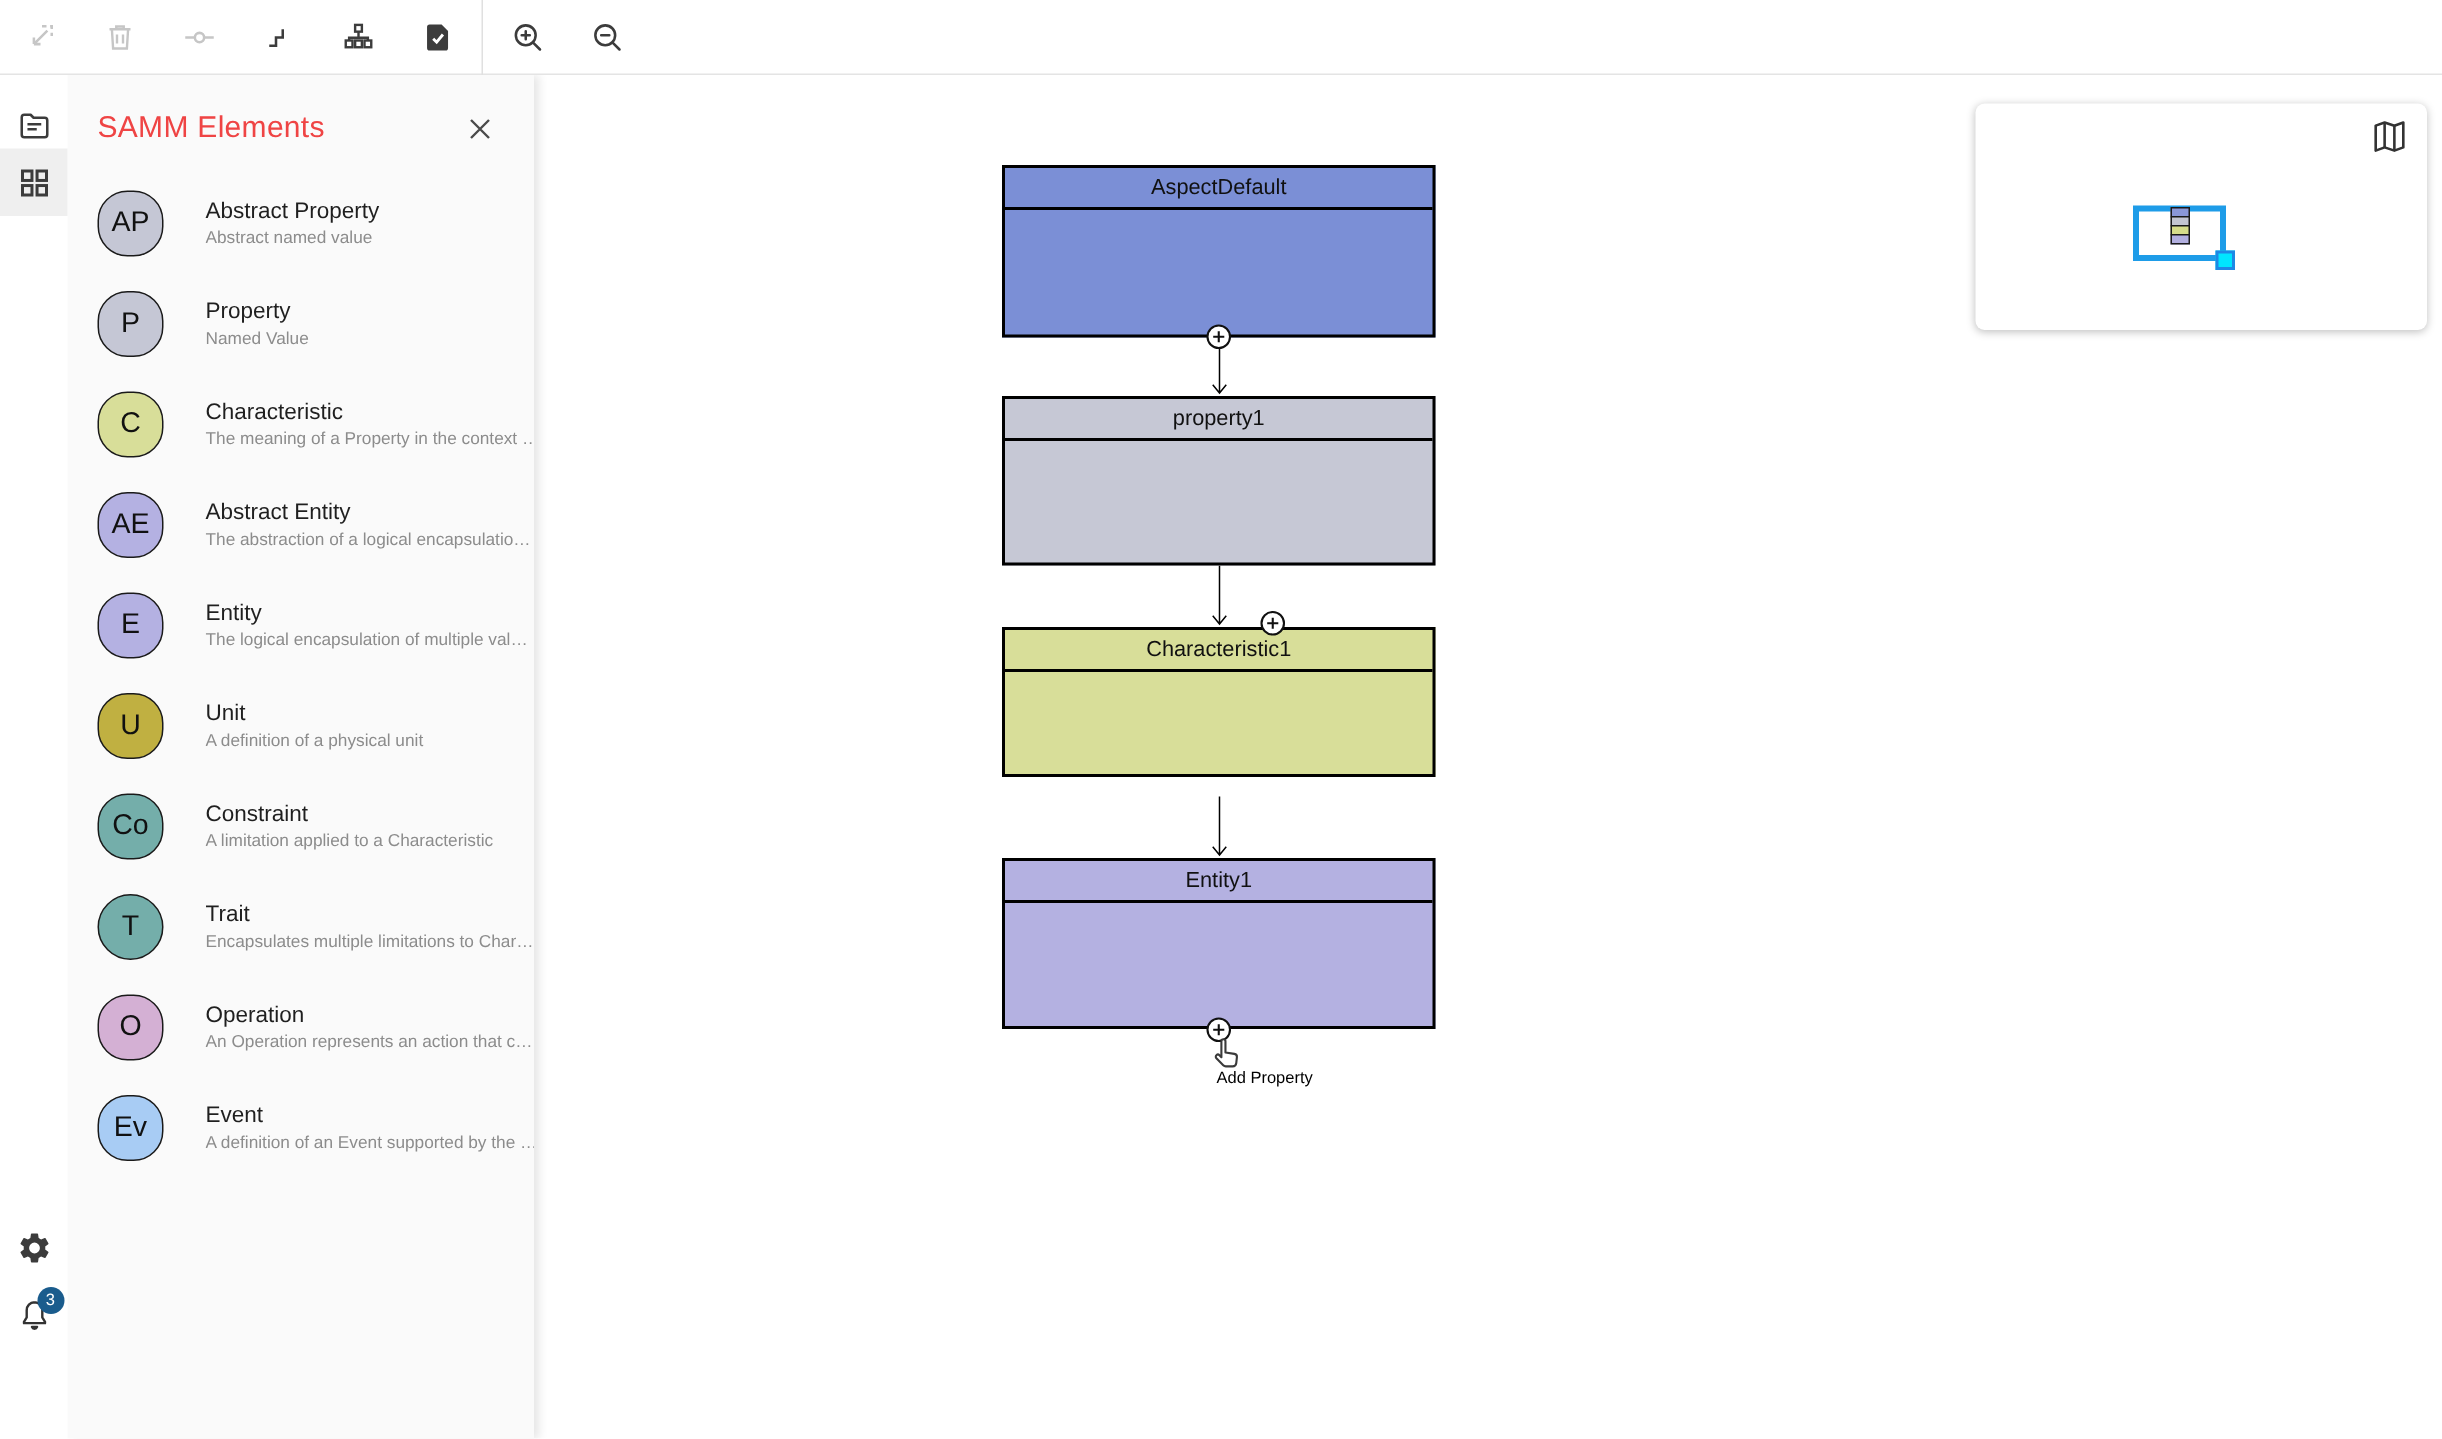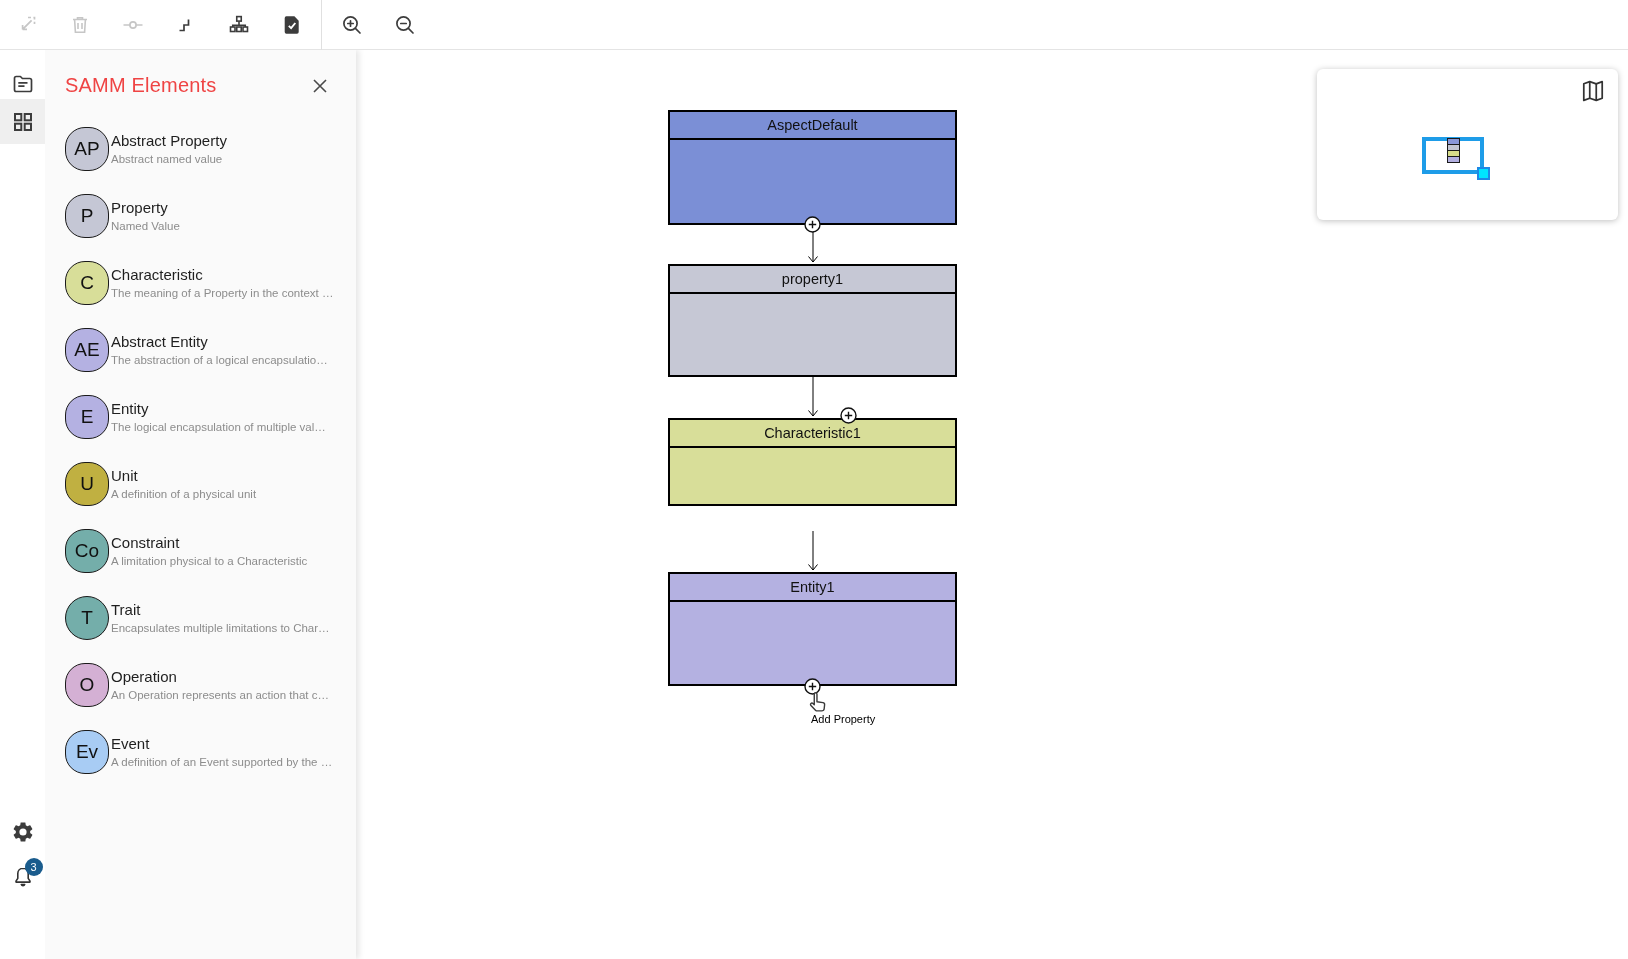--- a/index.html
+++ b/index.html
@@ -27,21 +27,21 @@
            box-shadow:3px 0 6px rgba(0,0,0,0.10); z-index:4; }
   .panel-header { position:relative; padding:24px 20px 0 20px; }
   .panel-title { font-size:20px; font-weight:500; color:#ef4444; letter-spacing:.2px; }
   .panel-close { position:absolute; top:24px; right:24px; width:24px; height:24px;
                  display:flex; align-items:center; justify-content:center; cursor:pointer; background:none; border:none; }
   .el-list { margin-top:30px; padding-left:20px; }
   .el-item { display:flex; align-items:center; height:44px; margin-bottom:23px; cursor:grab; }
   .el-icon { width:44px; height:44px; border:1px solid #1a1a1a; border-radius:20px; flex:0 0 44px;
              display:flex; align-items:center; justify-content:center; font-size:19px; color:#111; }
   .el-icon.circle { border-radius:50%; }
-  .el-text { margin-left:2px; min-width:0; width:228px; }
+  .el-text { margin-left:28px; min-width:0; width:228px; }
   .el-label { font-size:15px; color:#1f1f1f; line-height:20px; }
   .el-desc { font-size:11.5px; color:#8c8c8c; line-height:16px; white-space:nowrap; overflow:hidden; }
 
   
   .canvas { position:absolute; top:50px; left:356px; right:0; bottom:0; background:#fff; overflow:hidden; }
   .edges { position:absolute; left:0; top:0; pointer-events:none; }
   .node { position:absolute; left:312px; width:289px; border:2px solid #000; cursor:move; }
   .node-title { height:28px; border-bottom:2px solid #000; display:flex; align-items:center;
                 justify-content:center; font-size:14.5px; color:#111; }
   .plus-btn { position:absolute; width:17px; height:17px; background:none; border:none; padding:0; cursor:pointer; }
@@ -205,21 +205,21 @@
         <div class="el-icon" style="background-color: rgb(192, 176, 65);">U</div>
         <div class="el-text">
             <div class="el-label">Unit</div>
           <div class="el-desc">A definition of a physical unit</div>
           </div>
       </div>
       <div class="el-item">
         <div class="el-icon" style="background-color: rgb(116, 174, 170);">Co</div>
         <div class="el-text">
             <div class="el-label">Constraint</div>
-          <div class="el-desc">A limitation physical to a Characteristic</div>
+          <div class="el-desc">A limitation applied to a Characteristic</div>
           </div>
       </div>
       <div class="el-item">
         <div class="el-icon circle" style="background-color: rgb(116, 174, 170);">T</div>
         <div class="el-text">
             <div class="el-label">Trait</div>
           <div class="el-desc">Encapsulates multiple limitations to Char…</div>
           </div>
       </div>
       <div class="el-item">
@@ -246,21 +246,21 @@
       <path d="M457 327V366M452.5 360.5 457 366l4.5-5.5"></path>
       <path d="M457 481V520M452.5 514.5 457 520l4.5-5.5"></path>
     </svg>
 
     <div class="node" style="top: 60px; height: 115px; background-color: rgb(123, 143, 214);">
       <div class="node-title">AspectDefault</div>
     </div>
     <div class="node" style="top: 214px; height: 113px; background-color: rgb(198, 200, 213);">
       <div class="node-title">property1</div>
     </div>
-    <div class="node" style="top: 368px; height: 88px; background-color: rgb(216, 222, 153);">
+    <div class="node" style="top: 368px; height: 100px; background-color: rgb(216, 222, 153);">
       <div class="node-title">Characteristic1</div>
     </div>
     <div class="node" style="top: 522px; height: 114px; background-color: rgb(180, 177, 225);">
       <div class="node-title">Entity1</div>
     </div>
 
     <button class="plus-btn" style="left:448px; top:166px">
       <svg width="17" height="17" viewBox="0 0 17 17">
         <circle cx="8.5" cy="8.5" r="7.5" fill="#fff" stroke="#111" stroke-width="1.4"></circle>
         <path d="M8.5 4.8v7.4M4.8 8.5h7.4" stroke="#111" stroke-width="1.4"></path>

